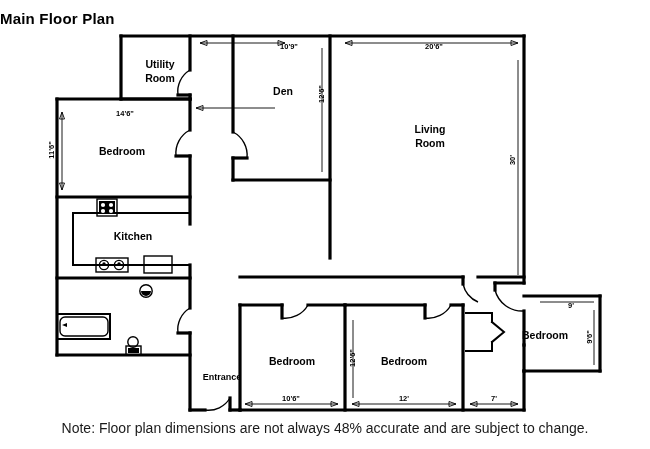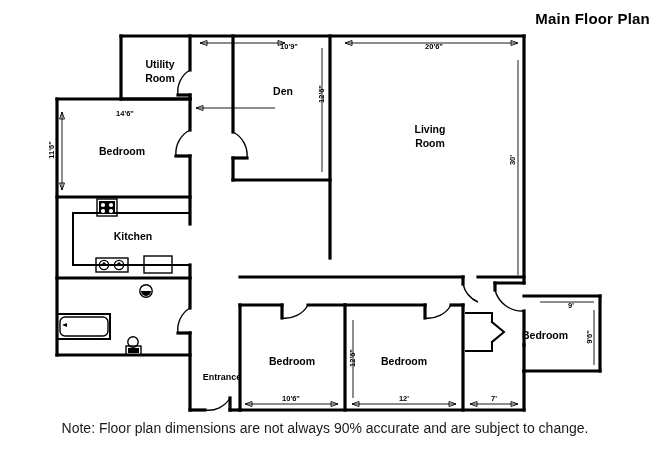--- a/index.html
+++ b/index.html
@@ -15,21 +15,21 @@
     width: 650px;
     height: 449px;
     background: #ffffff;
     overflow: hidden;
   }
   #plan-title {
     position: absolute;
     left: 0;
     top: 10px;
     width: 650px;
-    text-align: right;
+    text-align: left;
     font-size: 15px;
     font-weight: bold;
     color: #000000;
     letter-spacing: 0.2px;
   }
   #footer-note {
     position: absolute;
     left: 0;
     top: 420px;
     width: 650px;
@@ -314,15 +314,15 @@
     <text class="dim-label" x="353" y="358" transform="rotate(-90 353 358)">12'6"</text>
 
     <text class="dim-label" x="571" y="306">9'</text>
 
     <text class="dim-label" x="590" y="337" transform="rotate(-90 590 337)">9'6"</text>
 
     <text class="dim-label" x="494" y="399">7'</text>
 
   </svg>
 
-  <div id="footer-note">Note: Floor plan dimensions are not always 90% accurate and are subject to change.</div>
+  <div id="footer-note">Note: Floor plan dimensions are not always 48% accurate and are subject to change.</div>
 
 </div>
 
 </body></html>

